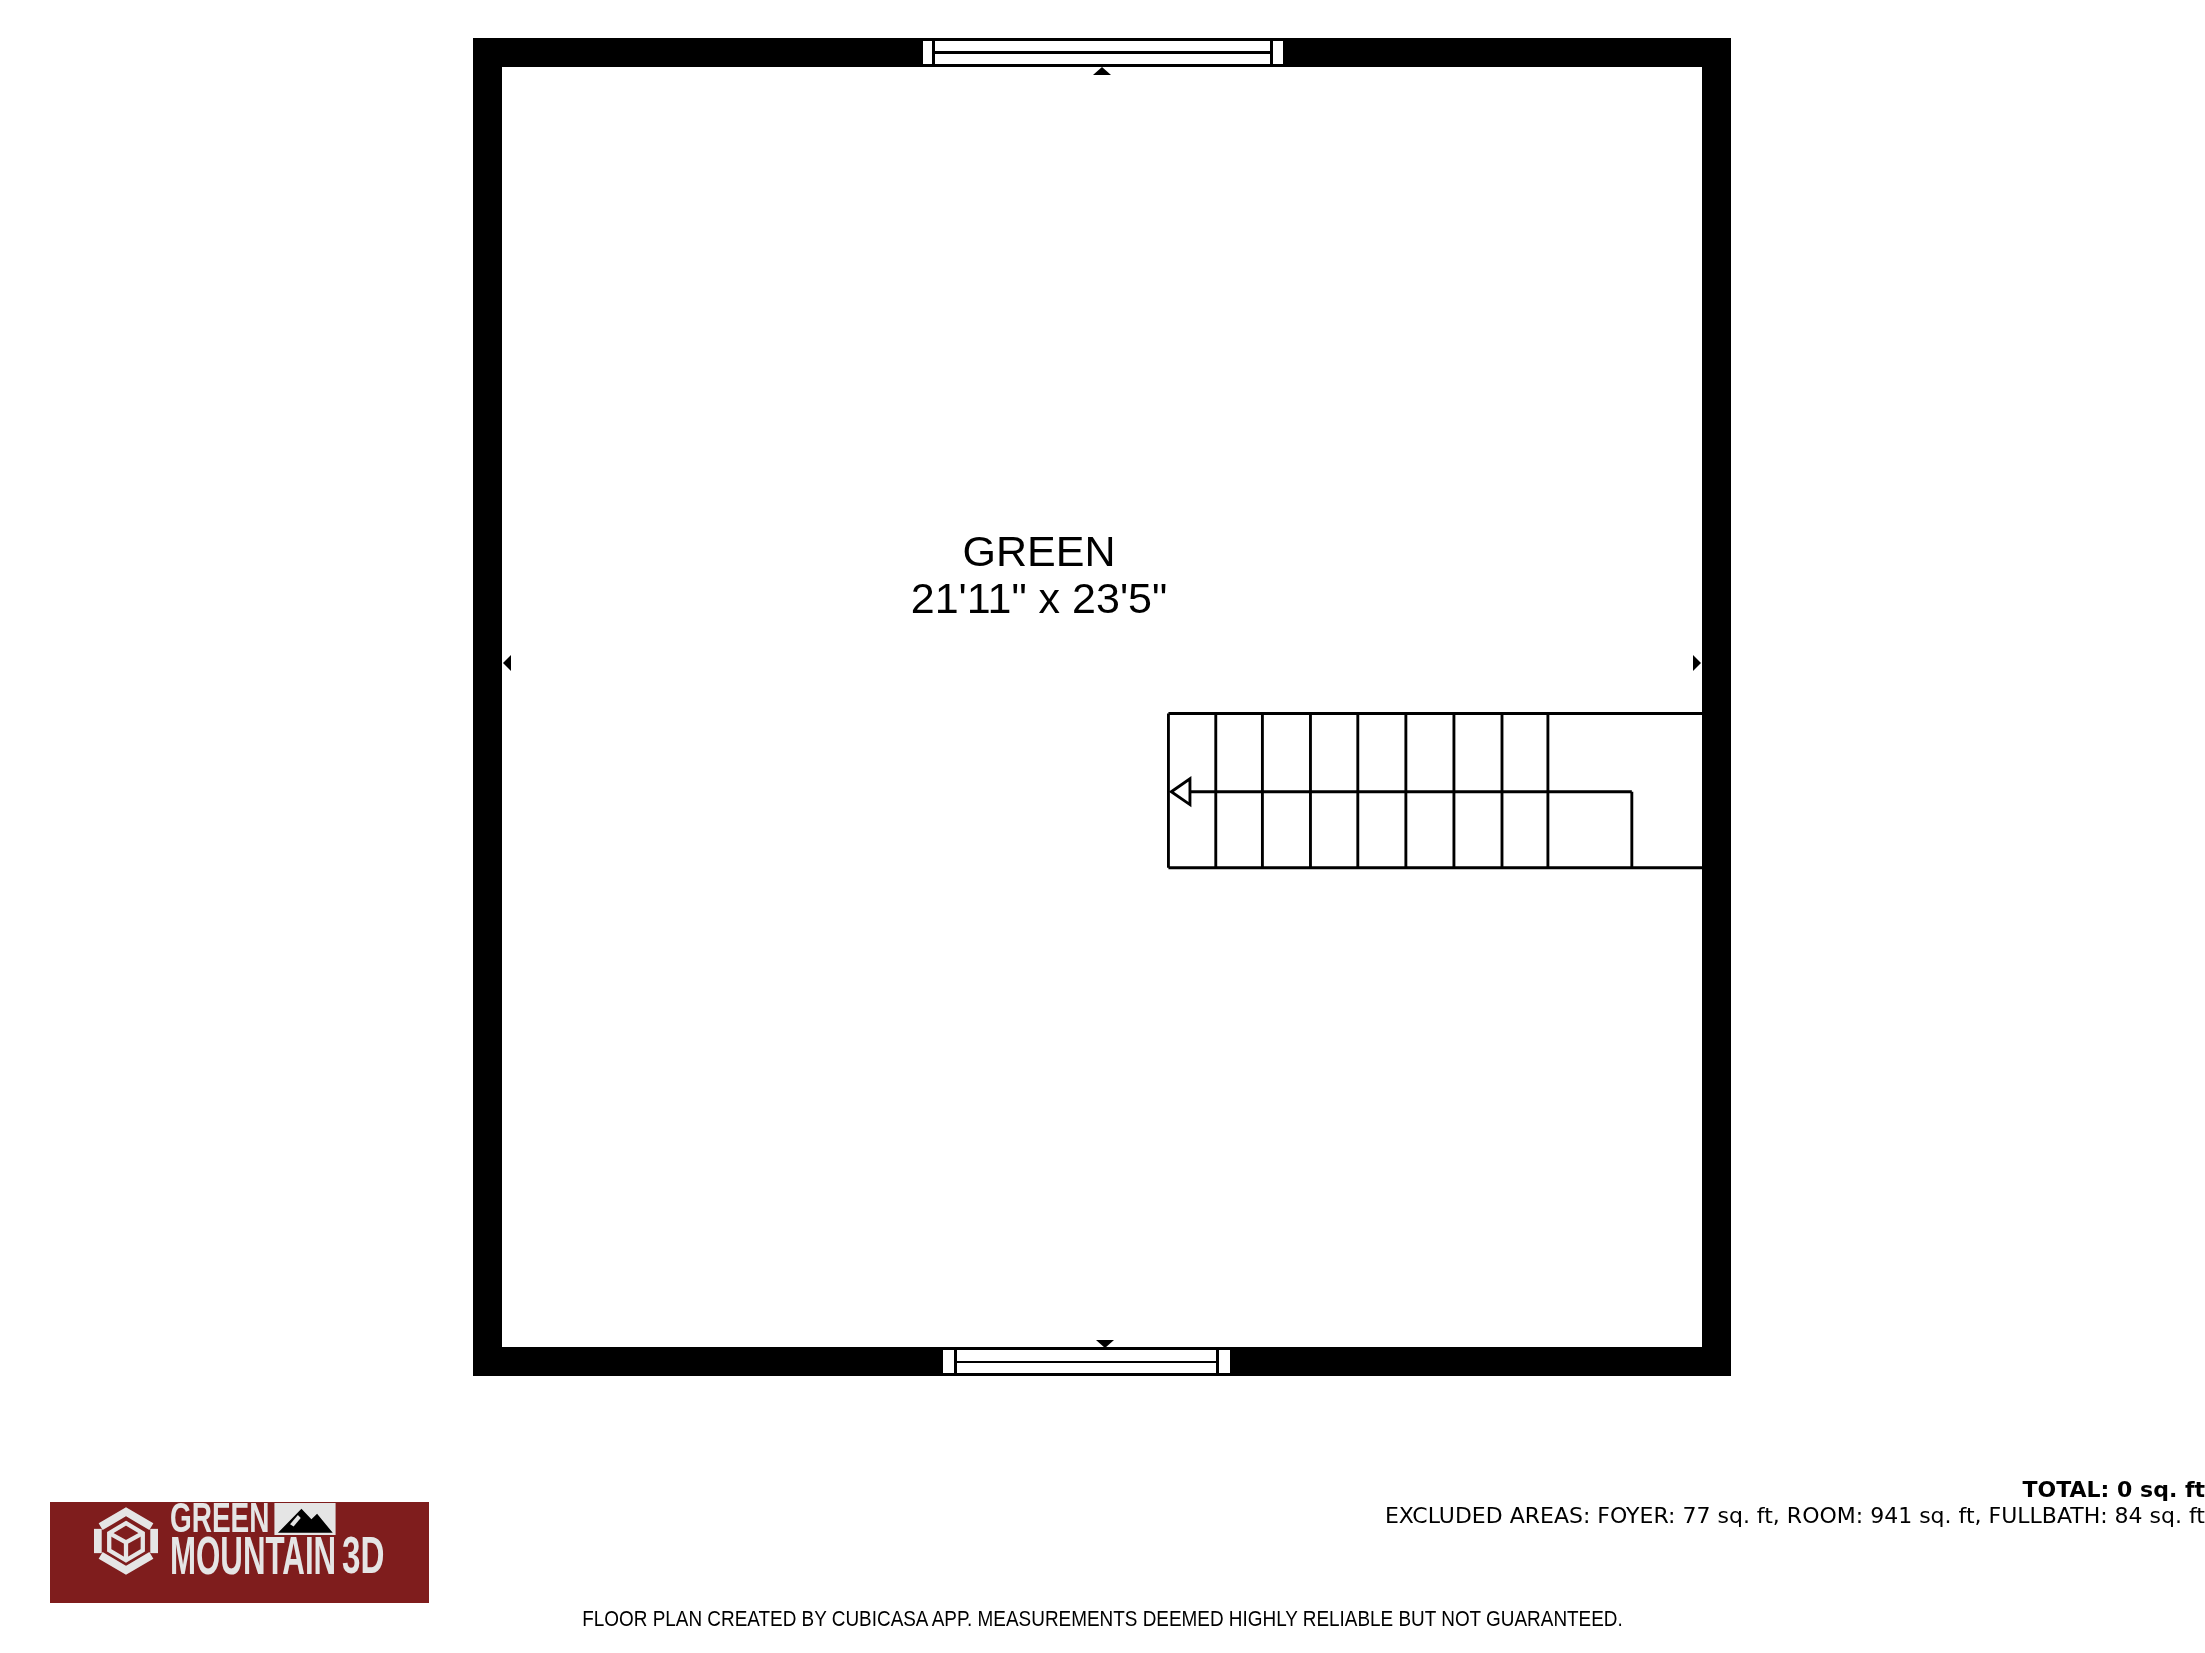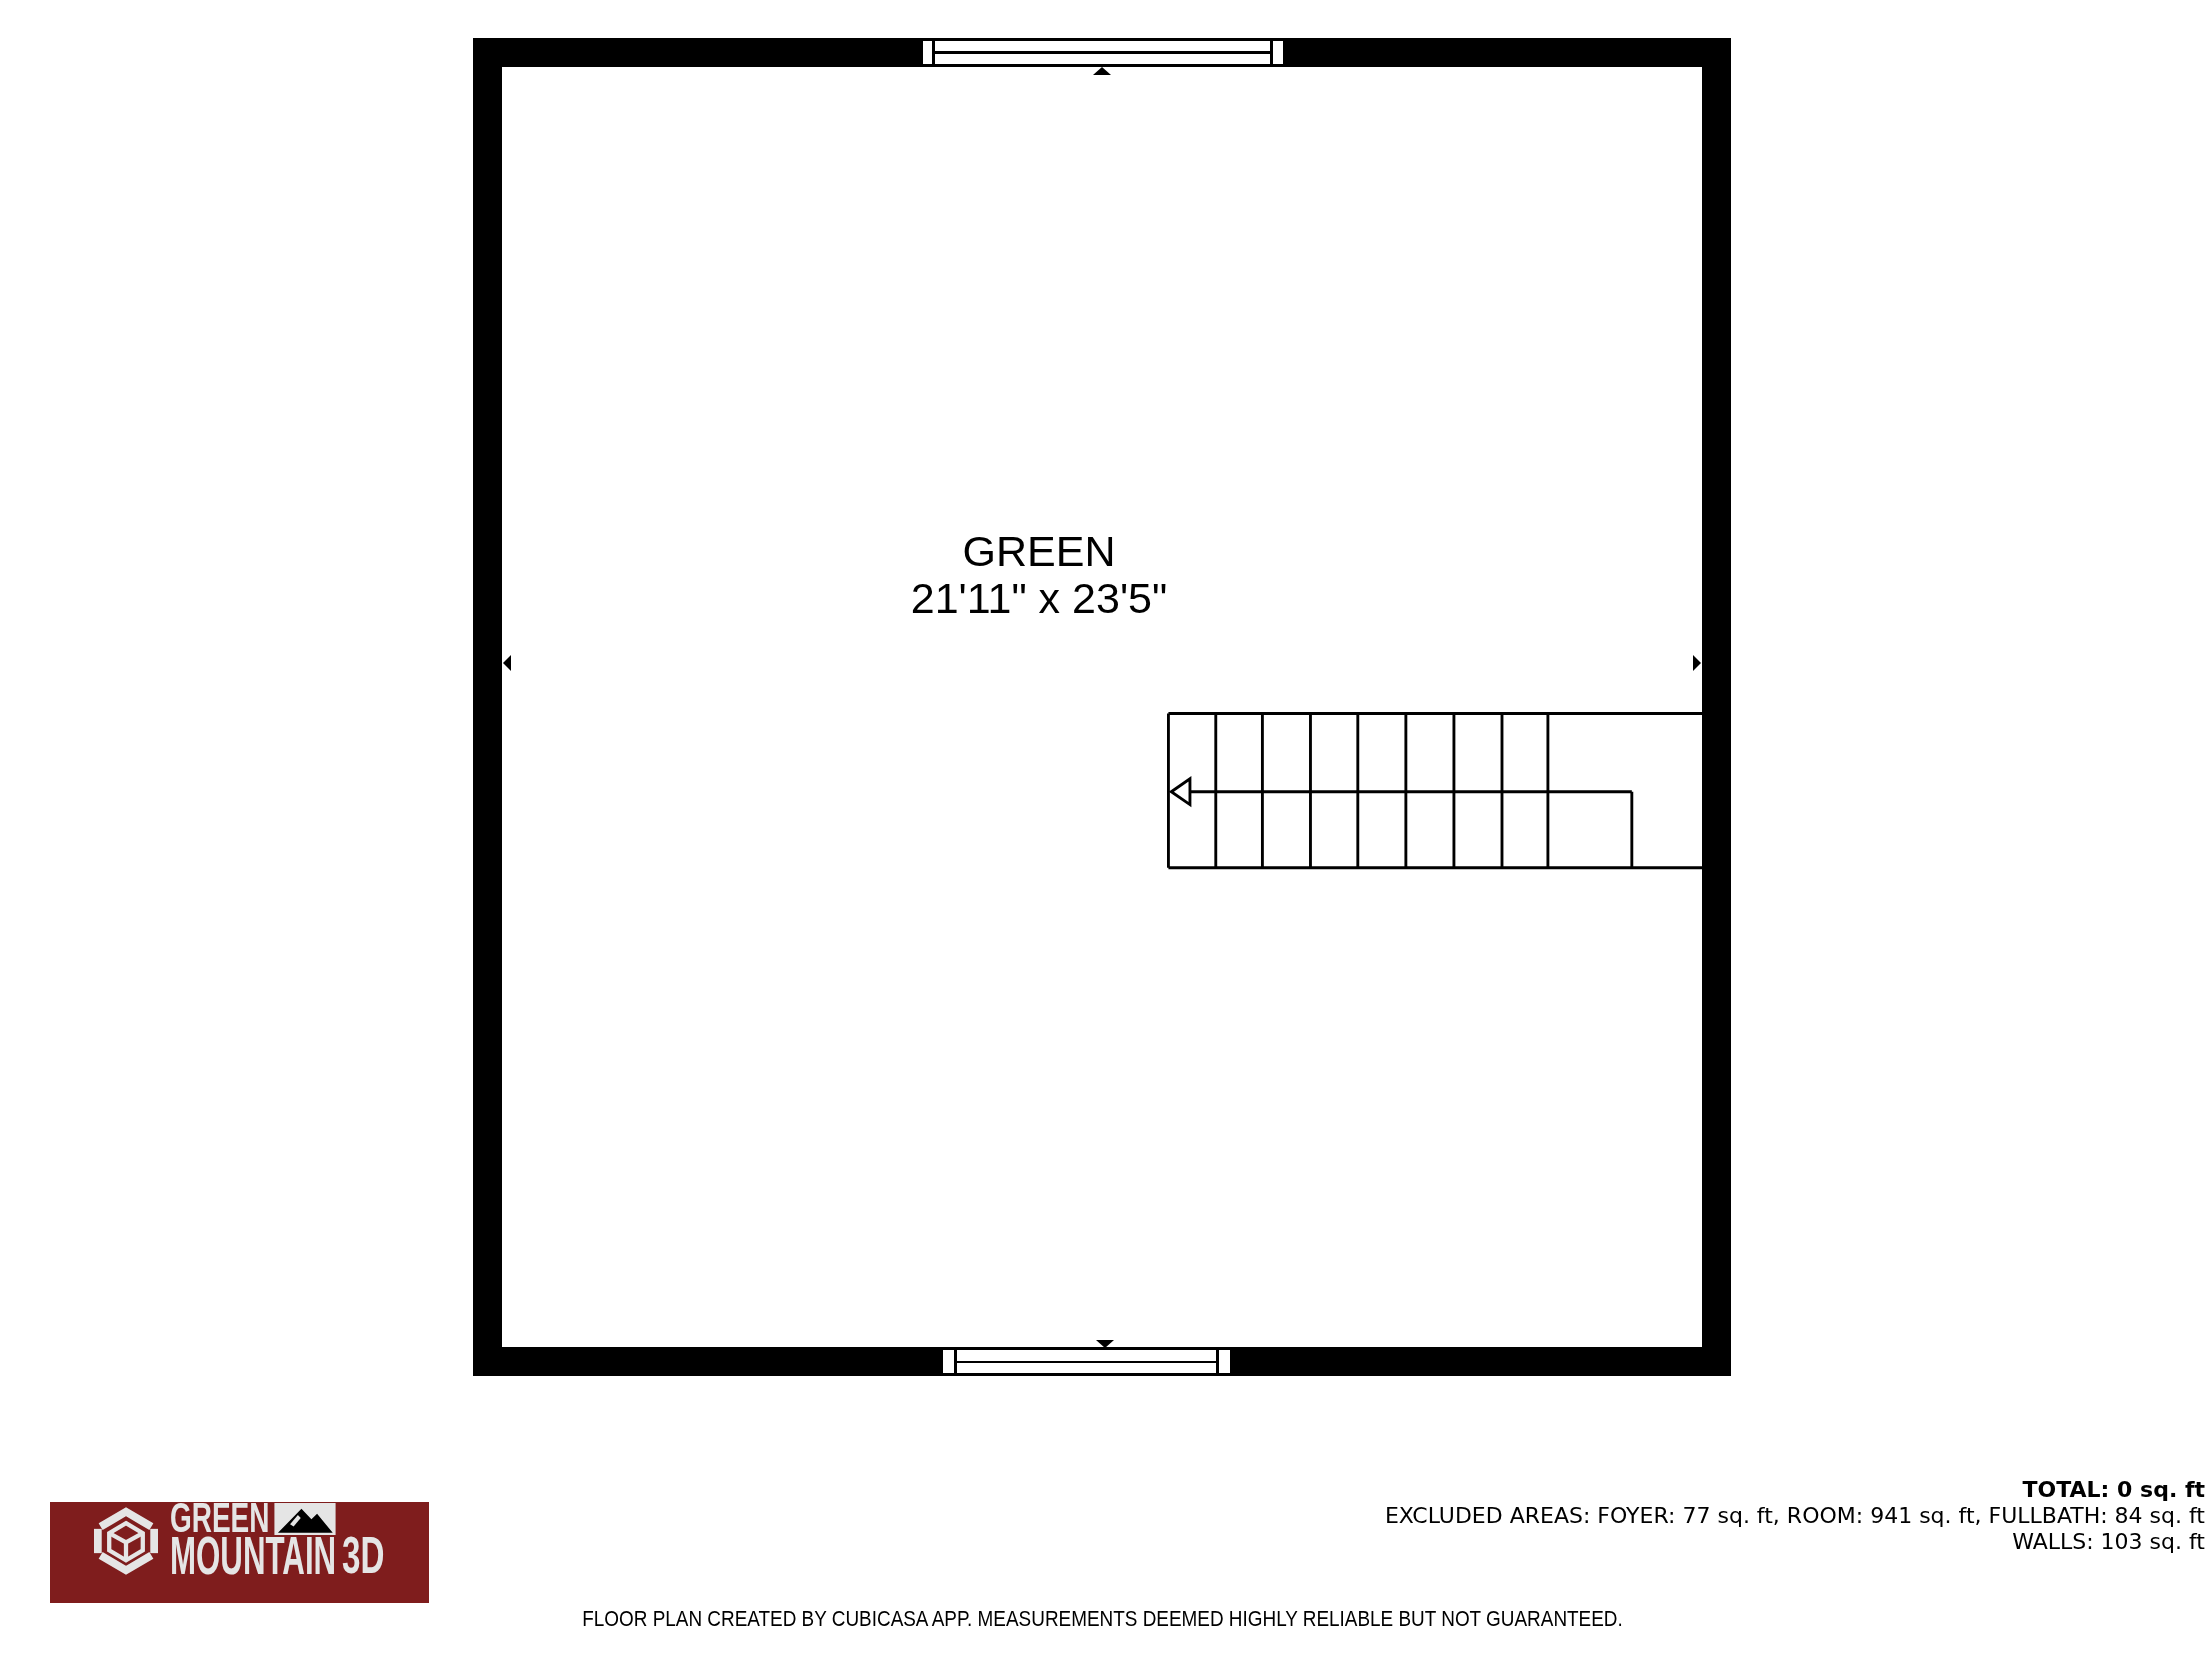--- a/index.html
+++ b/index.html
@@ -108,21 +108,20 @@
 
   <div class="room-label">
     <div>GREEN</div>
     <div>21'11" x 23'5"</div>
   </div>
 </div>
 
 <div class="summary">
   <div class="total">TOTAL: 0 sq. ft</div>
   <div>EXCLUDED AREAS: FOYER: 77 sq. ft, ROOM: 941 sq. ft, FULLBATH: 84 sq. ft</div>
-  <div>WALLS: 103 sq. ft</div>
 </div>
 
 <div class="disclaimer">FLOOR PLAN CREATED BY CUBICASA APP. MEASUREMENTS DEEMED HIGHLY RELIABLE BUT NOT GUARANTEED.</div>
 
 <div class="logo-box">
 
   <svg class="abs" style="left:44px;top:4.3px;" width="64" height="70" viewBox="0 0 89 98">
     <g stroke="#e5e5e5" fill="none">
       <path stroke-width="11" d="M9,29 L44.5,8 L80,29"></path>
       <path stroke-width="11" d="M84,32 L84,66"></path>

